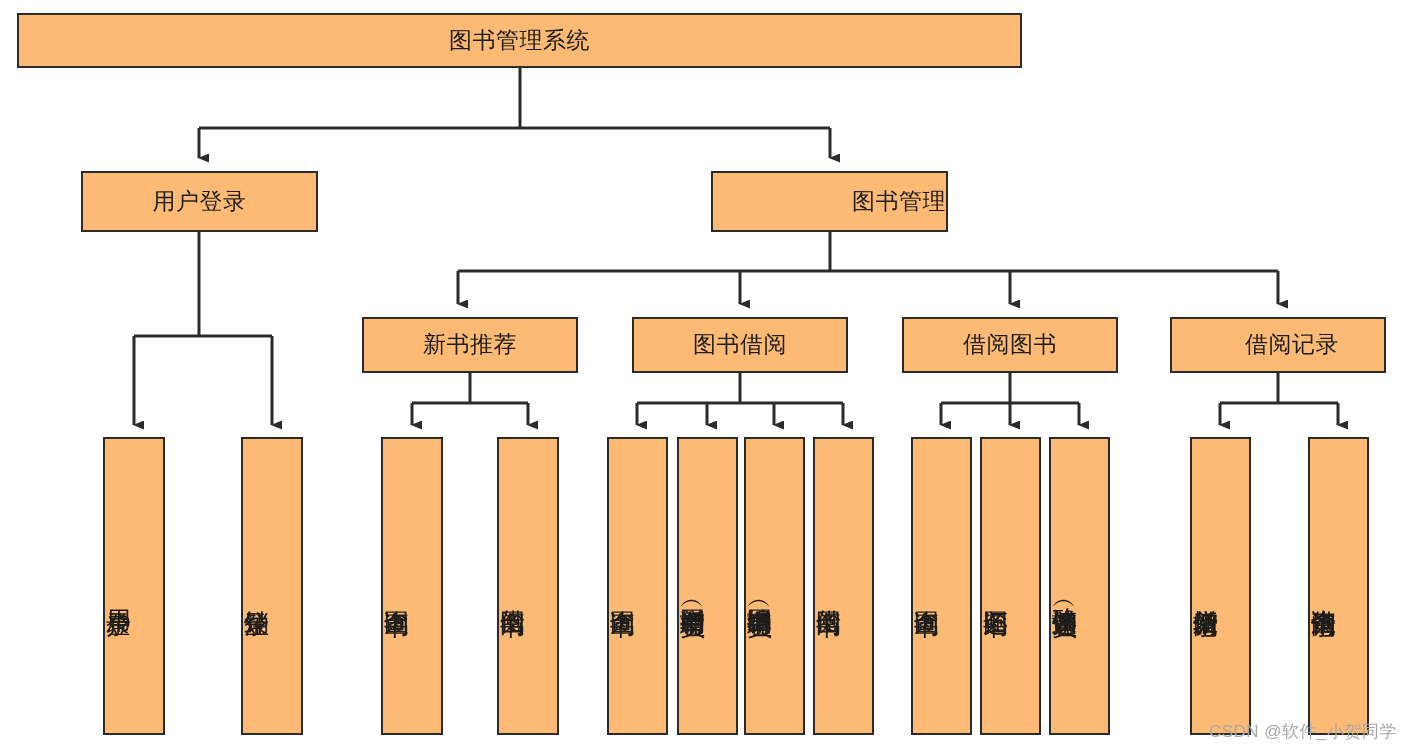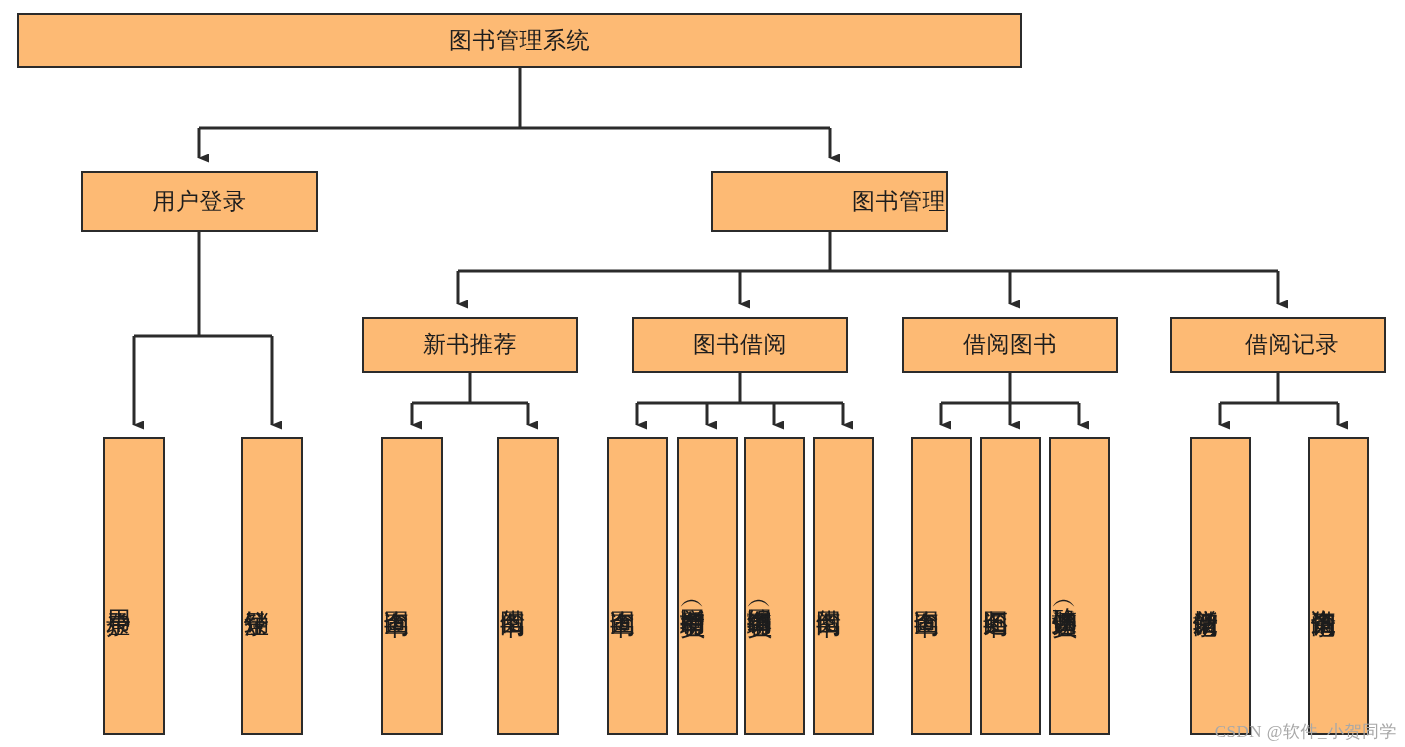--- a/index.html
+++ b/index.html
@@ -62,21 +62,20 @@
   }
   #watermark {
     position: absolute;
     right: 8px;
     bottom: 4px;
     font-size: 17px;
     color: #a8a8a8;
     letter-spacing: 0.5px;
     user-select: none;
     pointer-events: none;
-    font-family: Liberation Serif, serif;
   }
 </style>
 </head>
 <body>
 
 <div id="diagram-canvas">
 
   <svg id="edge-layer" viewBox="0 0 1405 747">
     <defs>
       <marker id="arrowhead" markerWidth="9" markerHeight="11" refX="4.5" refY="10" orient="auto" markerUnits="userSpaceOnUse">

